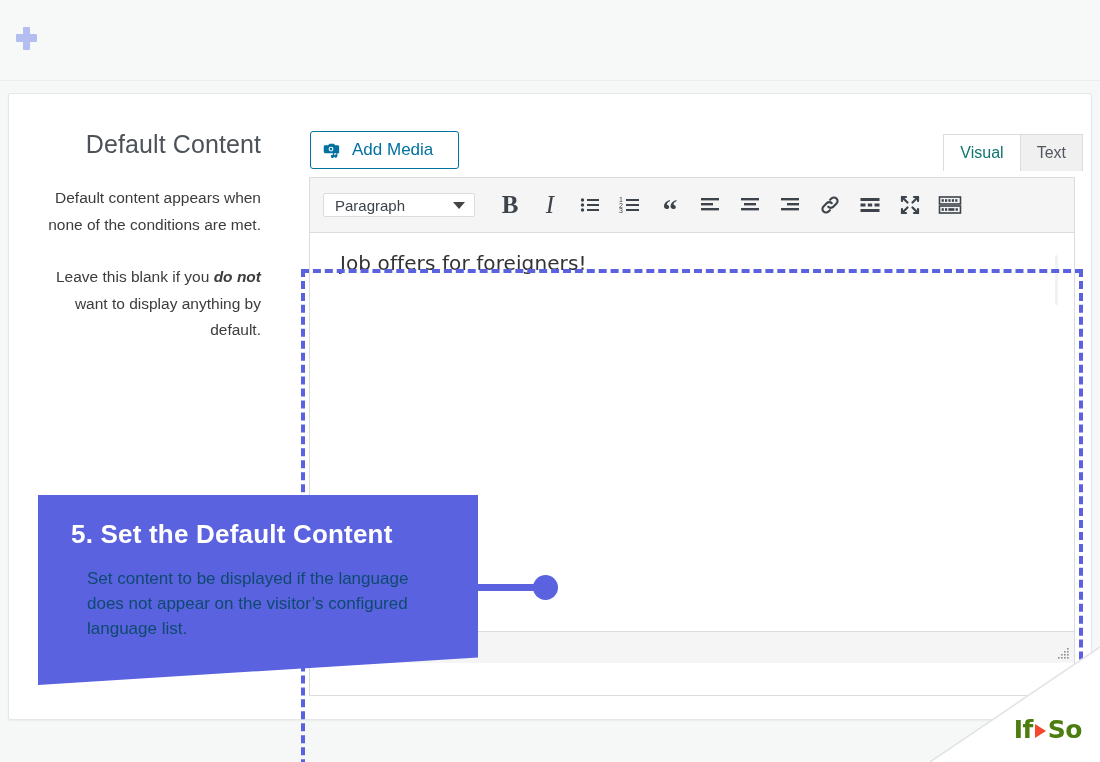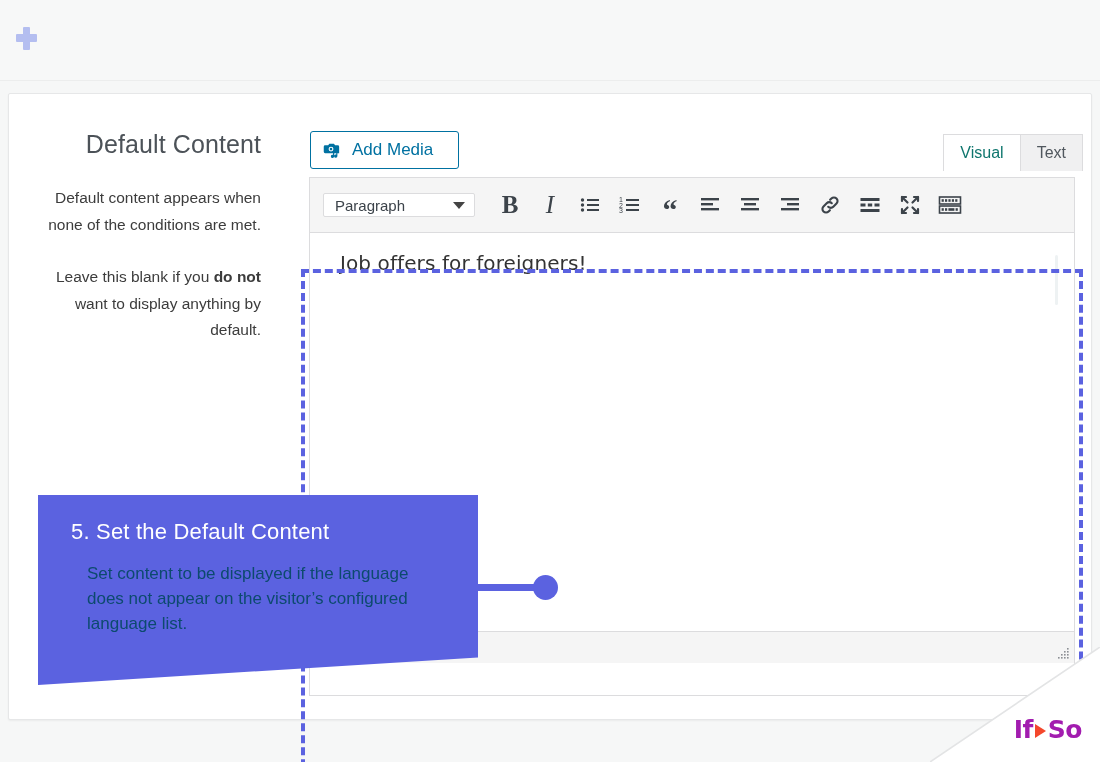--- a/index.html
+++ b/index.html
@@ -80,21 +80,21 @@
     font-weight: 400;
     margin: 0 0 26px 0;
     letter-spacing: .1px;
   }
   .panel-p {
     font-size: 15.5px;
     line-height: 26.5px;
     color: #3c3c3c;
     margin: 0 0 26px 0;
   }
-  .panel-p b { font-weight: 700; }
+  .panel-p b { font-weight: 700; font-style: italic; }
 
   
   #editor-col {
     position: absolute;
     left: 292px;
     top: 37px;
     width: 782px;
   }
 
   #editor-topbar {
@@ -274,22 +274,22 @@
     background: #5b62e0;
     clip-path: polygon(0 0, 100% 0, 100% 85.5%, 0 100%);
   }
   #callout-inner {
     position: absolute;
     left: 33px;
     top: 24px;
     width: 390px;
   }
   #callout-title {
-    font-size: 22px;
-    font-weight: 400;
+    font-size: 26px;
+    font-weight: 700;
     color: #ffffff;
     margin: 0 0 13px 0;
     letter-spacing: .2px;
   }
   #callout-body {
     font-size: 17px;
     line-height: 25px;
     color: #0c4a6e;
     margin: 16px;
   }
@@ -338,21 +338,21 @@
     right: 18px;
     bottom: 18px;
     display: flex;
     align-items: center;
     z-index: 62;
     font-family: "DejaVu Sans", sans-serif;
     font-weight: 700;
     font-size: 25px;
     letter-spacing: -.5px;
   }
-  .logo-word { color: #a21caf; }
+  .logo-word { color: #4d7c0f; }
   #logo-tri {
     width: 0; height: 0;
     border-top: 7px solid transparent;
     border-bottom: 7px solid transparent;
     border-left: 11px solid #f4472c;
     margin: 2px 2px 0 2px;
   }
 </style>
 </head>
 <body>

